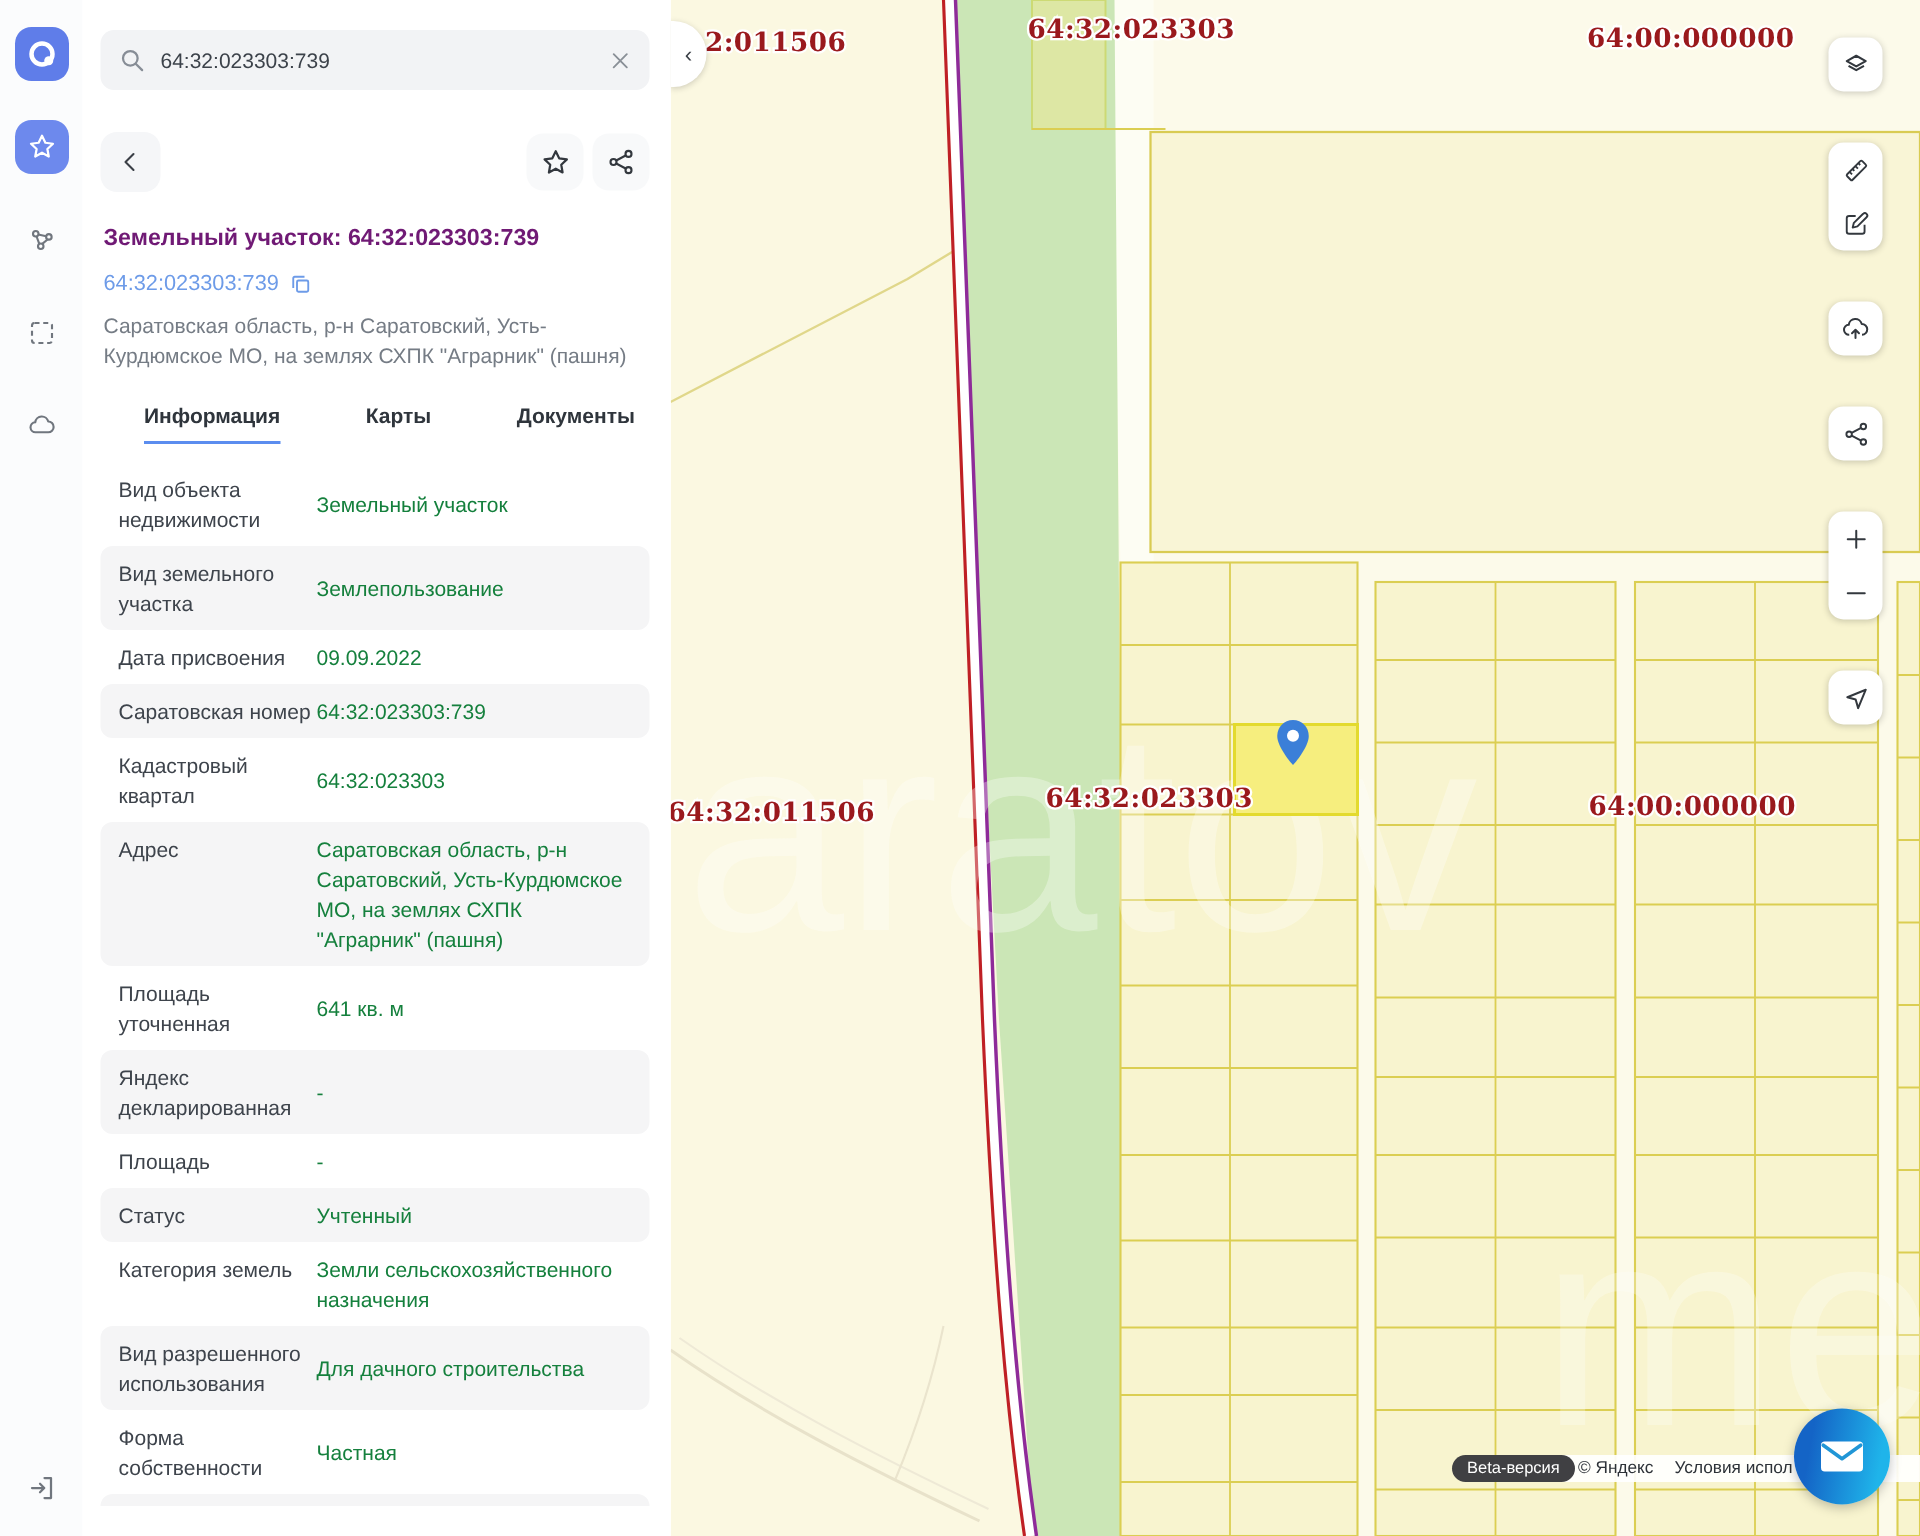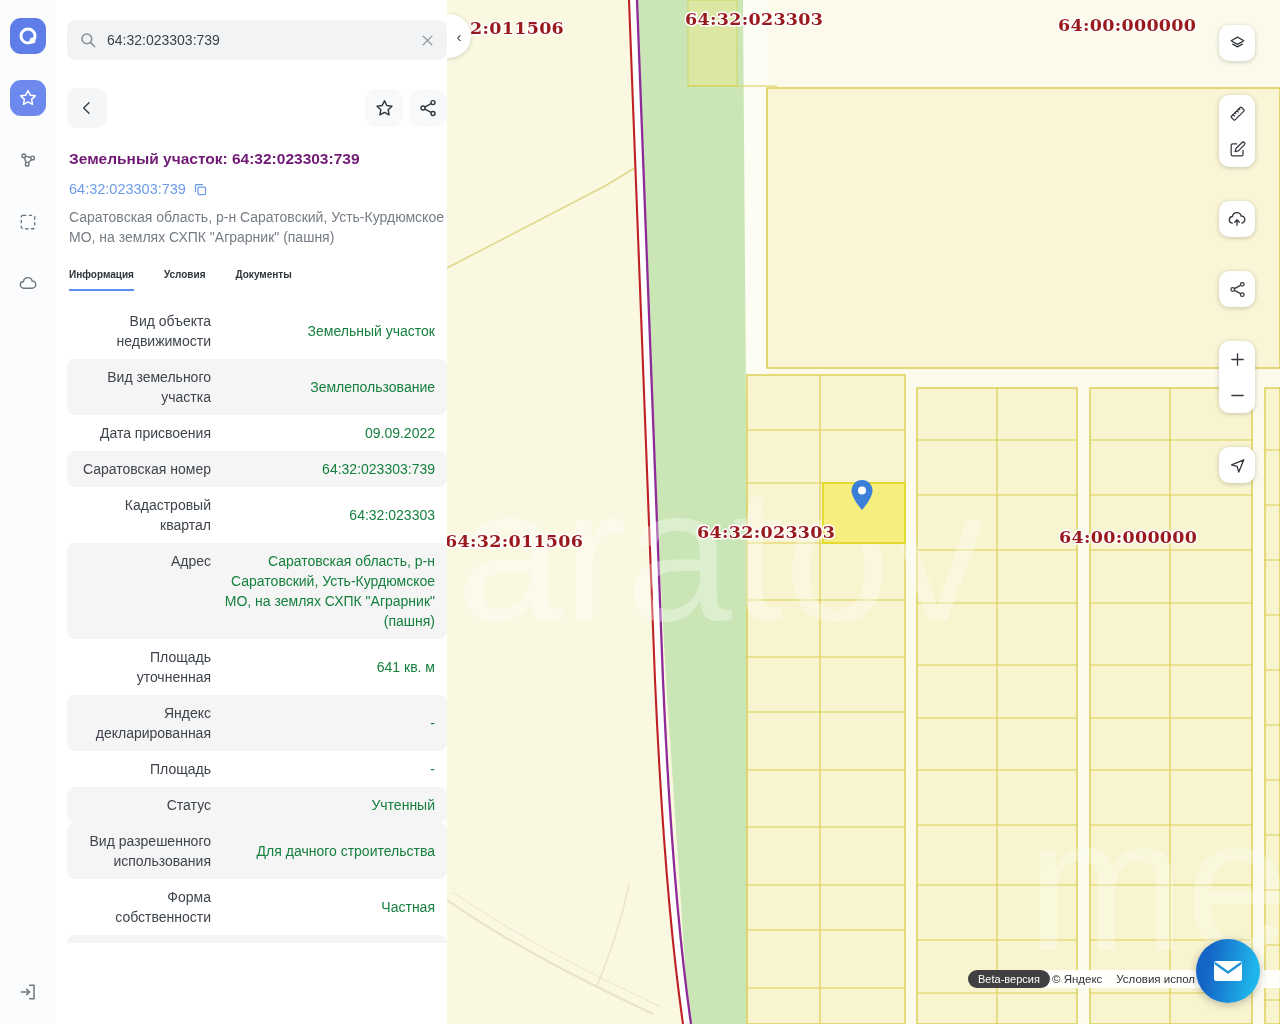--- a/index.html
+++ b/index.html
@@ -13,21 +13,21 @@
   .rail .logo { width:36px; height:36px; border-radius:11px; background:#5f7de9;
                 display:flex; align-items:center; justify-content:center; cursor:pointer; }
   .rail-btn { width:36px; height:36px; border-radius:11px; border:none; background:transparent;
               display:flex; align-items:center; justify-content:center; cursor:pointer; margin-top:26px; }
   .rail-btn.active { background:#6d89ed; margin-top:26px; }
   .rail-btn svg { stroke:#70767e; }
   .rail-btn.active svg { stroke:#ffffff; }
   .rail .spacer { flex:1; }
 
   
-  .panel { width:392px; height:100%; background:#ffffff; padding:20px 0 0 12px;
+  .panel { width:392px; height:100%; background:#ffffff; padding:20px 14px 0 12px;
            position:relative; z-index:5; }
   .searchbox { height:40px; background:#f2f3f5; border-radius:9px; display:flex;
                align-items:center; padding:0 12px; gap:10px; }
   .searchbox input { flex:1; border:none; background:transparent; outline:none;
                      font-size:14px; color:#3c424a; font-family:"Liberation Sans",sans-serif; }
   .searchbox .clear { background:none; border:none; cursor:pointer; display:flex; }
 
   .head-actions { margin-top:28px; display:flex; align-items:center; }
   .btn-soft { width:40px; height:40px; border-radius:11px; background:#f5f6f8; border:none;
               display:flex; align-items:center; justify-content:center; cursor:pointer; }
@@ -35,27 +35,27 @@
   .btn-ghost { width:38px; height:38px; border-radius:11px; background:#f8f9fa; border:none;
                display:flex; align-items:center; justify-content:center; cursor:pointer; }
 
   .obj-title { margin:22px 2px 0 2px; font-size:15.5px; font-weight:700; color:#701a75; }
   .cad-row { margin:13px 2px 0 2px; display:flex; align-items:center; gap:7px; }
   .cad-link { font-size:14.5px; color:#6d9be8; text-decoration:none; cursor:pointer; }
   .copy-btn { background:none; border:none; cursor:pointer; display:flex; }
   .obj-addr { margin:10px 2px 0 2px; font-size:14px; line-height:20px; color:#757c85; }
 
   .tabs { margin:16px 2px 0 2px; display:flex; gap:30px; }
-  .tab { font-size:10px; font-weight:700; color:#2f353c; padding:6px 0 9px 0; cursor:pointer;
+  .tab { font-size:14px; font-weight:700; color:#2f353c; padding:6px 0 9px 0; cursor:pointer;
          border-bottom:2.5px solid transparent; background:none; border-top:none; border-left:none; border-right:none;
-         font-family:"Liberation Sans",sans-serif; }
+         font-family:"Liberation Sans",sans-serif;margin-left:27px; }
   .tab.active { border-bottom-color:#5b8def; }
 
   .info-table { margin-top:12px; }
-  .info-row { display:flex; padding:8px 12px; border-radius:8px;text-align:right; }
+  .info-row { display:flex; padding:8px 12px; border-radius:8px; }
   .info-row.alt { background:#f5f5f6; }
   .info-label { width:132px; flex-shrink:0; font-size:14px; line-height:20px; color:#3e444c; }
   .info-value { flex:1; font-size:14px; line-height:20px; color:#15803d; display:flex;
                 flex-direction:column; justify-content:center; }
   .info-row.partial { height:8px; padding:0; border-radius:8px 8px 0 0; }
 
   
   .map { position:relative; width:833px; height:1024px; overflow:hidden; cursor:grab; }
   .map svg.base { position:absolute; left:0; top:0; }
   .quad-label { font-family:"DejaVu Serif","Liberation Serif",serif; font-weight:700;
@@ -175,21 +175,21 @@
           <rect x="8" y="8" width="12" height="12" rx="1.5"></rect>
             <path d="M16 4H5.5A1.5 1.5 0 004 5.5V16"></path>
         </svg>
       </button>
     </div>
 
     <p class="obj-addr">Саратовская область, р-н Саратовский, Усть-Курдюмское МО, на землях СХПК "Аграрник" (пашня)</p>
 
     <nav class="tabs">
       <button class="tab active">Информация</button>
-      <button class="tab">Условия</button>
+      <button class="tab">Карты</button>
       <button class="tab">Документы</button>
     </nav>
 
     <div class="info-table">
       <div class="info-row">
         <div class="info-label">Вид объекта недвижимости</div>
         <div class="info-value">Земельный участок</div>
       </div>
       <div class="info-row alt">
         <div class="info-label">Вид земельного участка</div>
@@ -219,20 +219,24 @@
         <div class="info-label">Яндекс декларированная</div>
         <div class="info-value">-</div>
       </div>
       <div class="info-row">
         <div class="info-label">Площадь</div>
         <div class="info-value">-</div>
       </div>
       <div class="info-row alt">
         <div class="info-label">Статус</div>
         <div class="info-value">Учтенный</div>
+      </div>
+      <div class="info-row">
+        <div class="info-label">Категория земель</div>
+        <div class="info-value">Земли сельскохозяйственного назначения</div>
       </div>
       <div class="info-row alt">
         <div class="info-label">Вид разрешенного использования</div>
         <div class="info-value">Для дачного строительства</div>
       </div>
       <div class="info-row">
         <div class="info-label">Форма собственности</div>
         <div class="info-value">Частная</div>
       </div>
       <div class="info-row alt partial"></div>

